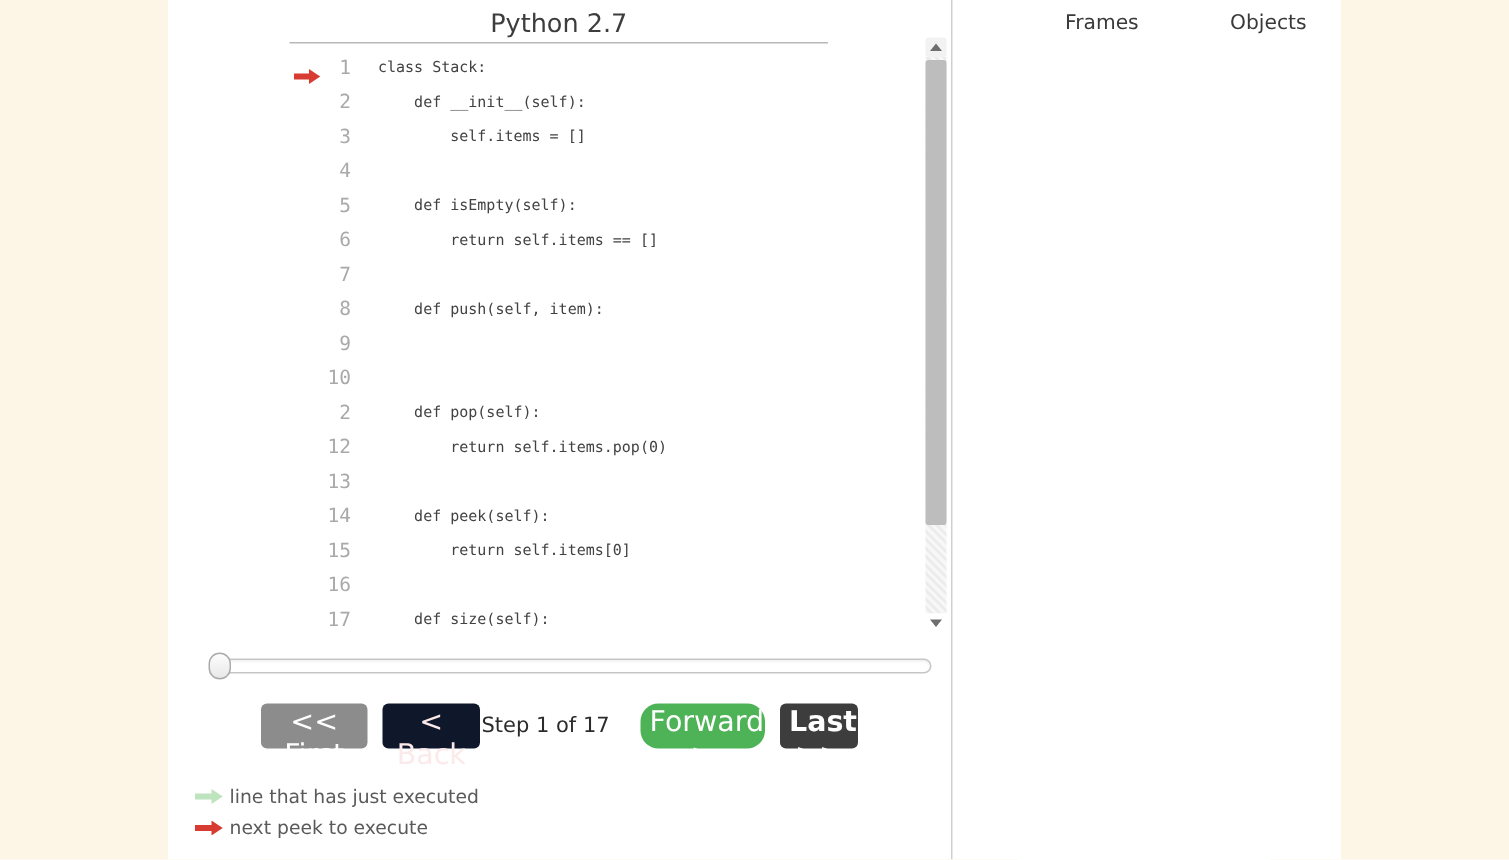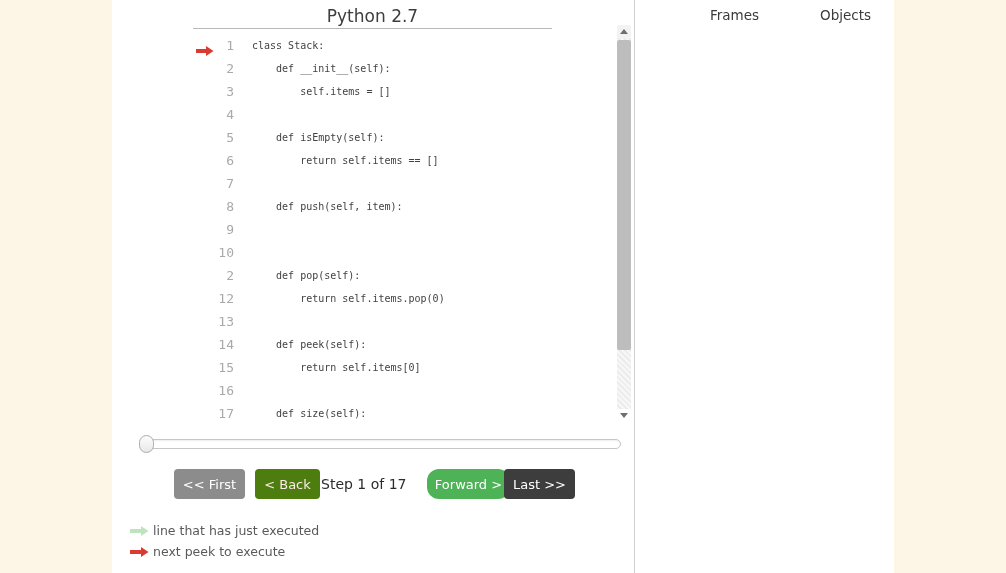--- a/index.html
+++ b/index.html
@@ -43,25 +43,25 @@
   
   .step-slider { position:absolute; left:28px; top:439px; width:481px; height:10px;
                  background:#ffffff; border:1px solid #c6c6c6; border-radius:6px;
                  box-shadow:inset 0 1px 2px rgba(0,0,0,0.07); box-sizing:border-box; }
   .slider-thumb { position:absolute; left:-2px; top:-5px; width:15px; height:18px;
                   background:linear-gradient(#fdfdfd,#e8e8e8); border:1px solid #ababab;
                   border-radius:8px; box-sizing:border-box; }
 
   
   .btn { position:absolute; top:469px; height:30px; border:none; border-radius:4px;
-         color:#ffffff; font-family:inherit; font-size:13px; cursor:pointer; }
+         color:#ffffff; font-family:inherit; font-size:19px; cursor:pointer; }
   .btn-first { left:62px; width:71px; }
   .btn-back { left:143px; width:65px; color:#fbeaea; }
   .btn-forward { left:315px; width:83px;border-radius:12px; }
-  .btn-last { left:392px; width:71px; }
+  .btn-last { left:408px; width:52px;font-weight:bold; }
   .step-label { position:absolute; left:209px; top:476px; font-size:14px; color:#2b2b2b; }
 
   
   .legend-row { position:absolute; left:18px; display:flex; align-items:center; }
   .legend-row.executed { top:523px; }
   .legend-row.next { top:544px; }
   .legend-text { margin-left:4px; font-size:12.5px; color:#5a5a5a;text-align:right; }
 
   
   .right-pane { position:absolute; left:523px; top:0; width:259px; height:419px;text-decoration:underline; }
@@ -179,21 +179,21 @@
       <div class="sb-btn sb-down">
           <span class="tri-down"></span>
         </div>
     </div>
 
     <div class="step-slider">
       <div class="slider-thumb"></div>
     </div>
 
     <button class="btn btn-first" style="background: rgb(140, 140, 140);">&lt;&lt; First</button>
-    <button class="btn btn-back" style="background: #4d7c0f;">&lt; Back</button>
+    <button class="btn btn-back" style="background: #0f172a;">&lt; Back</button>
     <span class="step-label">Step 1 of 17</span>
     <button class="btn btn-forward" style="background: rgb(78, 178, 87);">Forward &gt;</button>
     <button class="btn btn-last" style="background: rgb(61, 61, 61);">Last &gt;&gt;</button>
 
     <div class="legend-row executed">
       <svg width="19" height="10">
         <polygon points="0,3 11,3 11,0 18.5,5 11,10 11,7 0,7" fill="#bde4bd"></polygon>
       </svg>
       <span class="legend-text">line that has just executed</span>
     </div>

